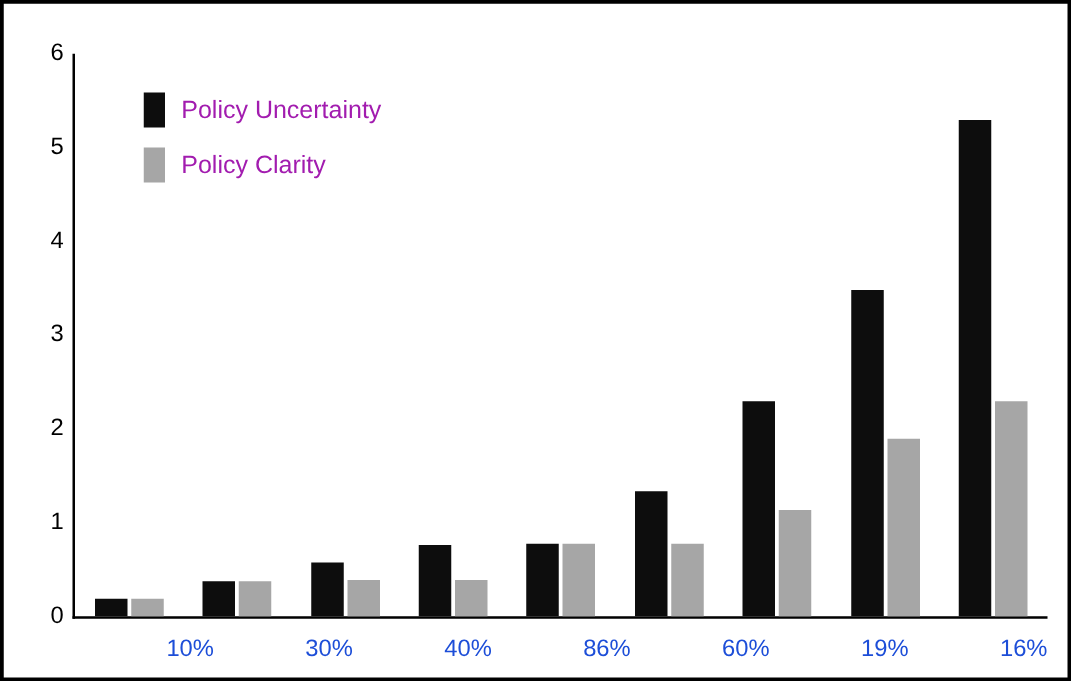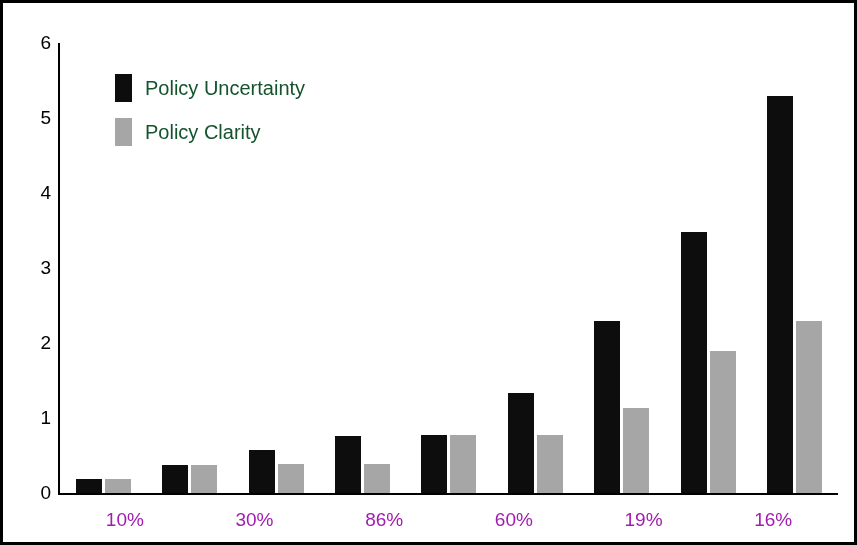--- a/index.html
+++ b/index.html
@@ -58,23 +58,23 @@
   .x-ticks-wrap {
     position: absolute;
     left: 57px;
     top: 500px;
     width: 778px;
     height: 40px;
     display: flex;
   }
   .x-tick {
     flex: 1 1 0;
-    text-align: center;
+    text-align: right;
     font-size: 19px;
-    color: #a21caf;
+    color: #1d4ed8;
     padding-top: 6px;
   }
   
   .groups {
     position: absolute;
     left: 57px;
     top: 40px;
     width: 778px;
     height: 450px;
     display: flex;
@@ -107,21 +107,21 @@
   }
   .legend-swatch {
     width: 17px;
     height: 28px;
     margin-right: 13px;
   }
   .legend-swatch.series-0 { background: #0d0d0d; }
   .legend-swatch.series-1 { background: #a6a6a6; }
   .legend-label {
     font-size: 20px;
-    color: #14532d;
+    color: #a21caf;
     white-space: nowrap;
   }
 </style>
 </head>
 <body>
 
 <div id="chart-frame">
 
   <div class="axis-y-line"></div>
   <div class="axis-x-line"></div>
@@ -171,20 +171,21 @@
       </div>
       <div class="group">
         <div class="bar series-0" style="height: 396.75px; background: rgb(13, 13, 13);"></div>
         <div class="bar series-1" style="height: 171.75px; background: rgb(166, 166, 166);"></div>
       </div>
     </div>
 
   <div class="x-ticks-wrap">
       <div class="x-tick">10%</div>
       <div class="x-tick">30%</div>
+      <div class="x-tick">40%</div>
       <div class="x-tick">86%</div>
       <div class="x-tick">60%</div>
       <div class="x-tick">19%</div>
       <div class="x-tick">16%</div>
     </div>
 
   <div class="legend">
     <div class="legend-row">
       <span class="legend-swatch series-0"></span>
       <span class="legend-label">Policy Uncertainty</span>

